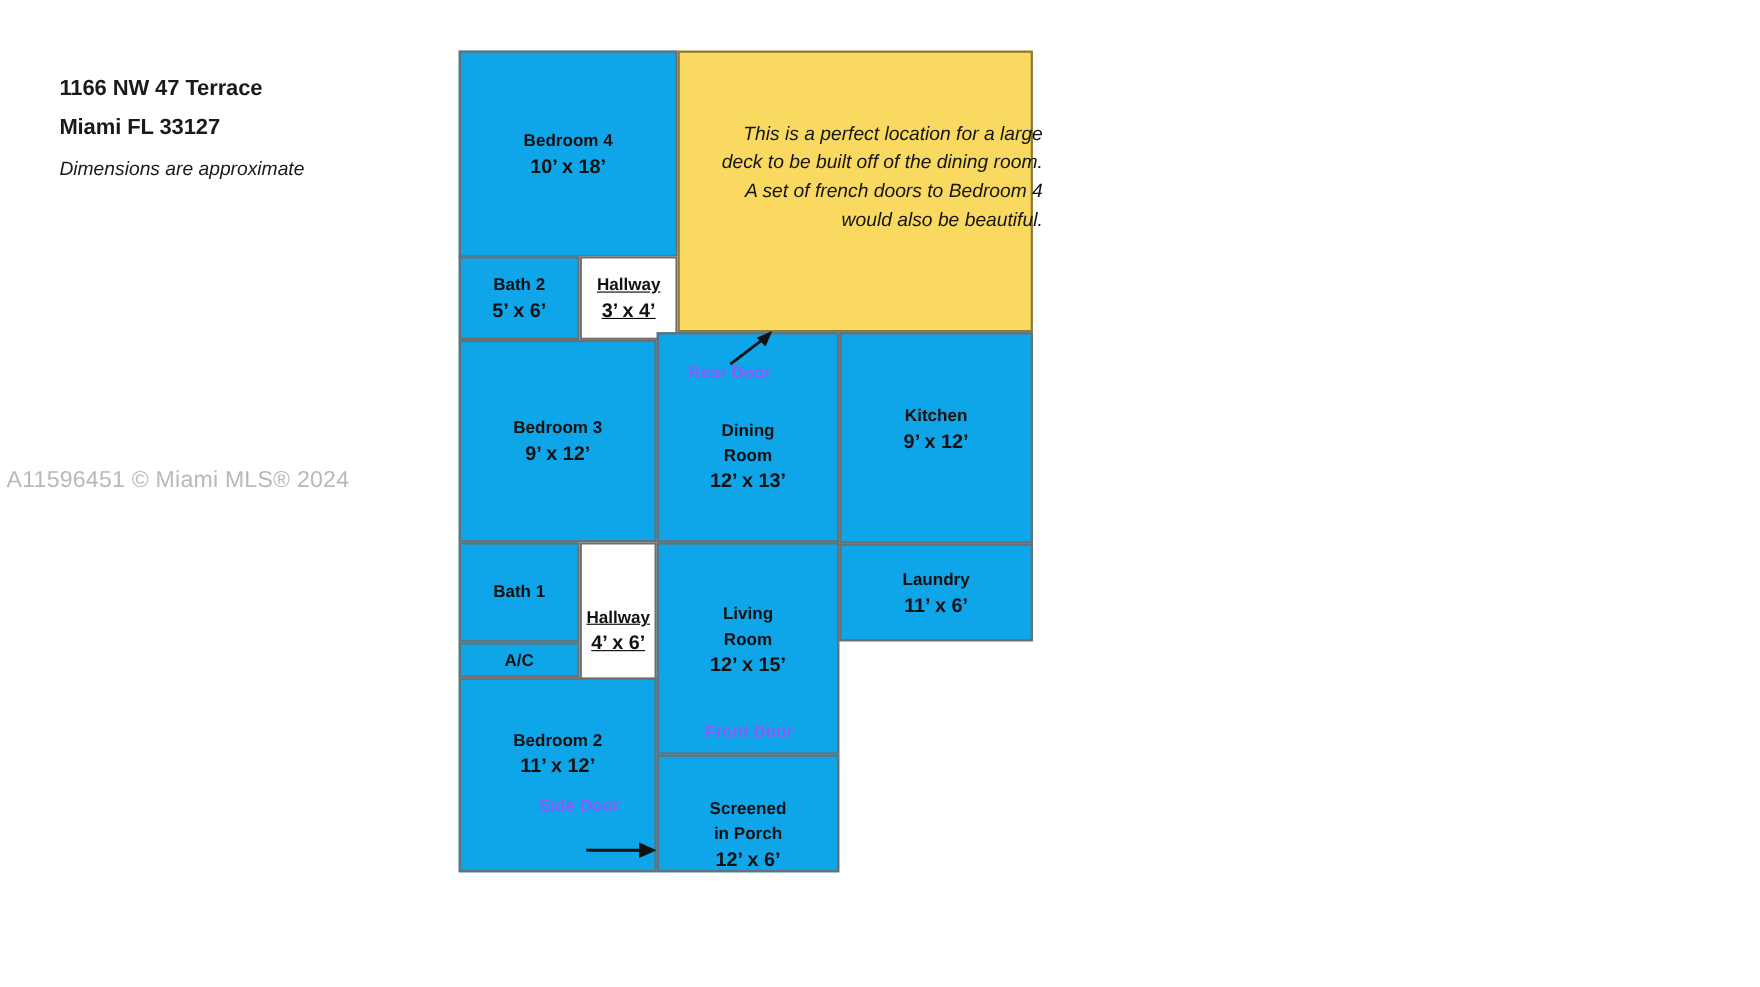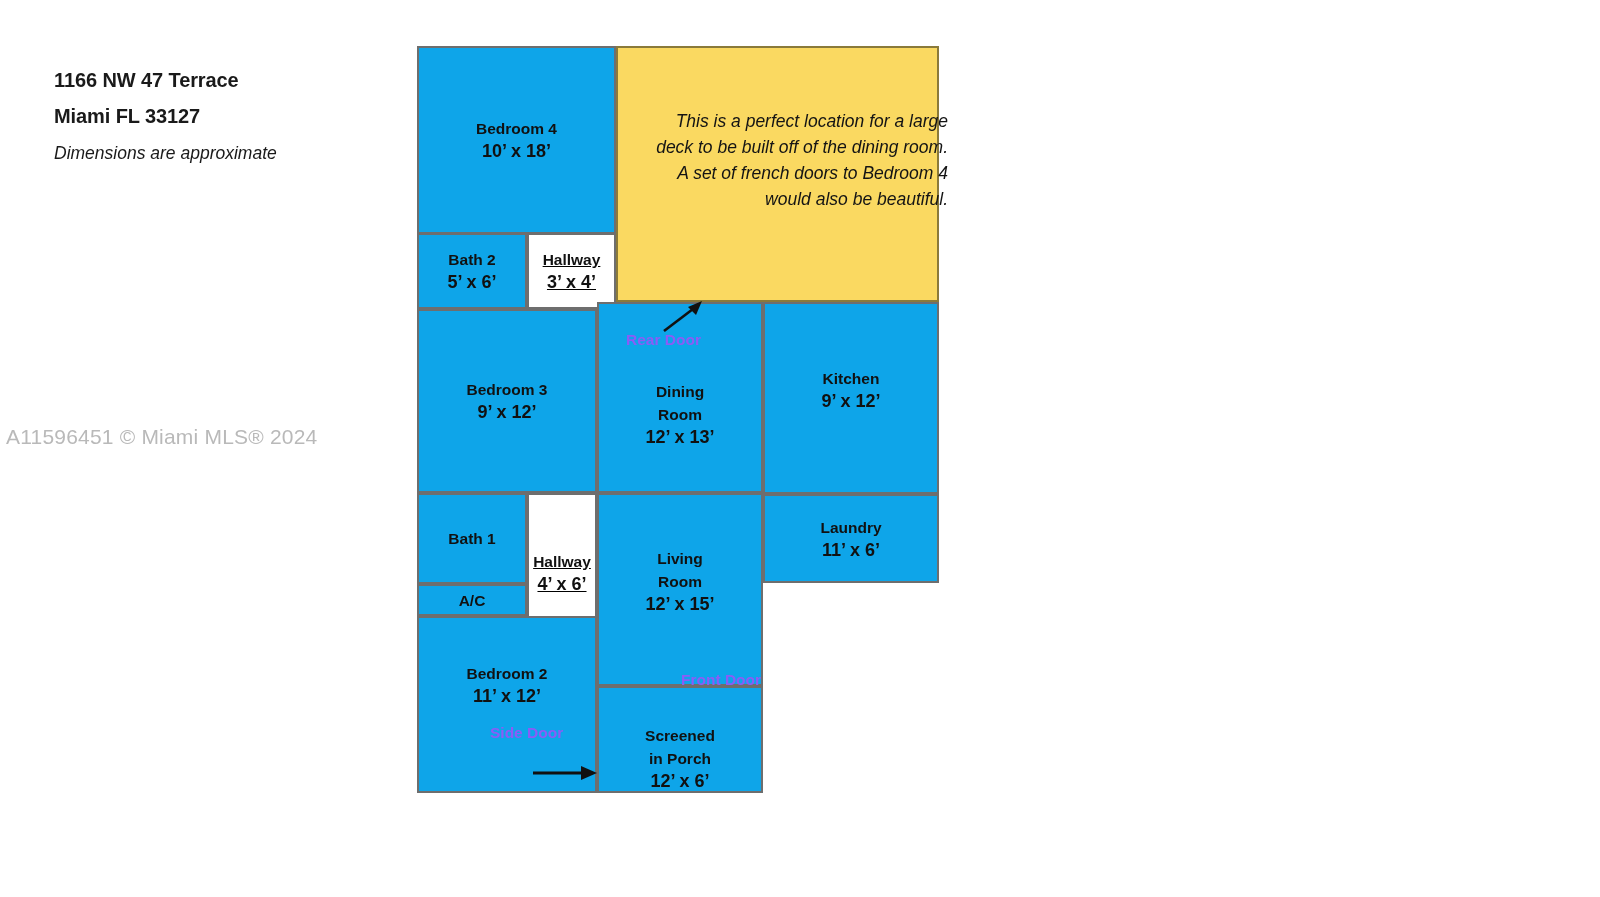--- a/index.html
+++ b/index.html
@@ -208,21 +208,21 @@
   </div>
 
 
   <div class="plabel" style="left:626px; top:330px;">Rear Door</div>
 
   <svg class="arrow-svg" style="left:660px; top:300px; width:44px; height:34px;" viewBox="0 0 44 34">
     <line x1="4" y1="31" x2="33" y2="9" stroke="#111111" stroke-width="2.6"></line>
     <polygon points="42,1 28,7 36,15" fill="#111111"></polygon>
   </svg>
 
-  <div class="plabel" style="left:641px; top:670px;margin-left:40px;">Front Door</div>
+  <div class="plabel" style="left:641px; top:656px;">Front Door</div>
 
   <div class="plabel" style="left:490px; top:723px;">Side Door</div>
 
   <svg class="arrow-svg" style="left:533px; top:764px; width:66px; height:18px;" viewBox="0 0 66 18">
     <line x1="0" y1="9" x2="52" y2="9" stroke="#111111" stroke-width="2.8"></line>
     <polygon points="64,9 48,2 48,16" fill="#111111"></polygon>
   </svg>
 
 </div>
 

